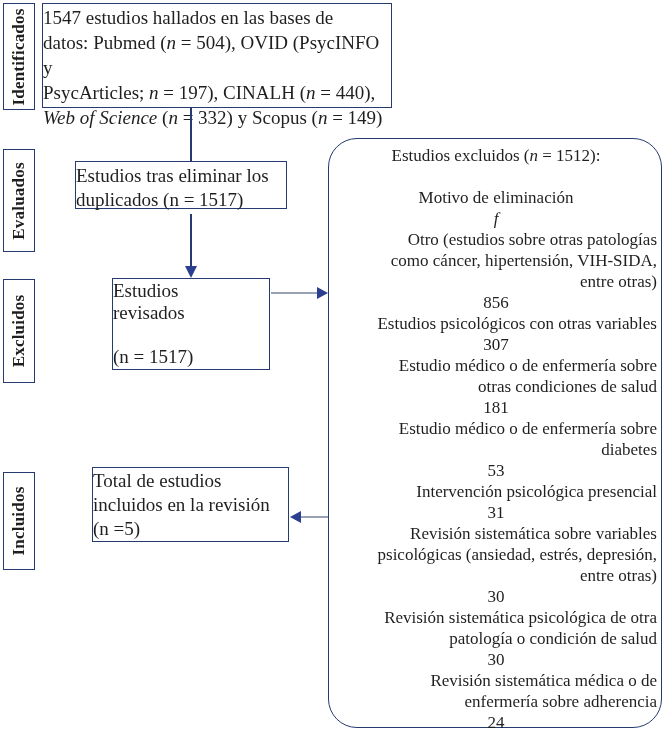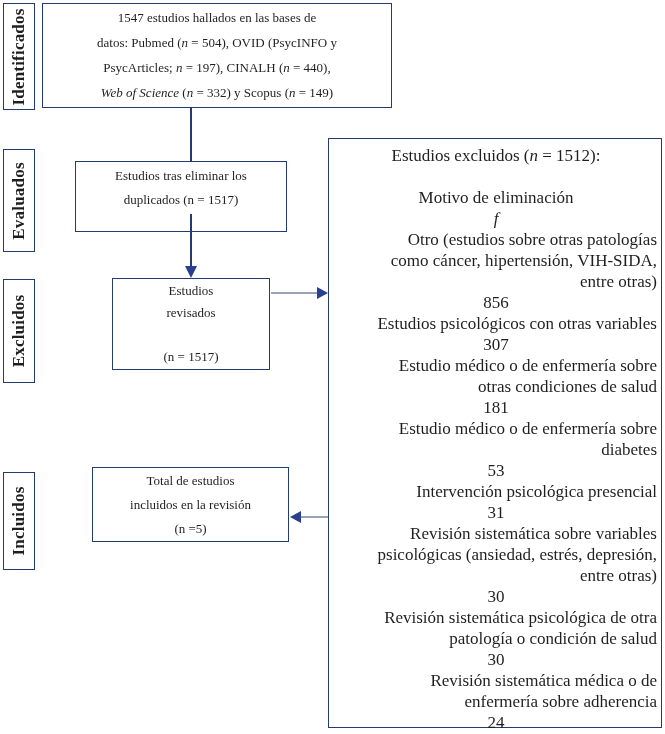--- a/index.html
+++ b/index.html
@@ -33,21 +33,21 @@
     justify-content: center;
   }
   .stage-label span {
     transform: rotate(-90deg);
     white-space: nowrap;
     font-weight: bold;
     font-size: 17px;
     letter-spacing: 0.2px;
   }
 
-  .center-text { text-align: center; font-size: 13px; }
+  .center-text { font-size: 19px; }
   .line { min-height: 1em; }
 
   .topbox { line-height: 25px; padding-top: 1px; }
   .dedupbox { line-height: 24px; padding-top: 2px; }
   .revbox { line-height: 22px; padding-top: 1px; }
   .incbox { line-height: 24px; padding-top: 1px; }
 
   .exclbox { font-size: 17px; line-height: 21px; padding: 6px 4px 0 6px; }
   .excl-title { text-align: center; }
   .excl-blank { height: 21px; }
@@ -100,21 +100,21 @@
     <div>
         <div class="line"><span>1547 estudios hallados en las bases de</span></div>
         <div class="line"><span>datos: Pubmed (</span><em>n</em><span> = 504), OVID (PsycINFO y</span></div>
         <div class="line"><span>PsycArticles; </span><em>n</em><span> = 197), CINALH (</span><em>n</em><span> = 440),</span></div>
         <div class="line"><em>Web of Science</em><span> (</span><em>n</em><span> = 332) y Scopus (</span><em>n</em><span> = 149)</span></div>
       </div>
   </div>
 
   <div class="conn vline" style="left:190px; top:108px; height:54px;"></div>
 
-  <div class="box center-text dedupbox" style="left:75px; top:161px; width:212px; height:71px;">
+  <div class="box center-text dedupbox" style="left:75px; top:161px; width:212px; height:48px;">
     <div>
         <div class="line">Estudios tras eliminar los</div>
         <div class="line">duplicados (n = 1517)</div>
       </div>
   </div>
 
   <div class="conn vline" style="left:190px; top:214px; height:53px;"></div>
   <div class="tri tri-down" style="left:185px; top:266px;"></div>
 
   <div class="box center-text revbox" style="left:112px; top:278px; width:158px; height:92px;">
@@ -122,21 +122,21 @@
         <div class="line">Estudios</div>
         <div class="line">revisados</div>
         <div class="line">&nbsp;</div>
         <div class="line">(n = 1517)</div>
       </div>
   </div>
 
   <div class="conn hline" style="left:271px; top:292px; width:47px;"></div>
   <div class="tri tri-right" style="left:317px; top:287px;"></div>
 
-  <div class="box exclbox" style="left:328px; top:138px; width:334px; height:590px;">
+  <div class="box exclbox" style="left:328px; top:138px; width:334px; height:590px;border-radius:29px;">
     <div class="excl-title"><span>Estudios excluidos (</span><em>n</em><span> = 1512):</span></div>
     <div class="excl-blank"></div>
     <div class="excl-subtitle">Motivo de eliminación</div>
     <div class="excl-symbol">f</div>
 
     <div class="excl-item">
       <div class="excl-label">
           <div class="line">Otro (estudios sobre otras patologías</div>
           <div class="line">como cáncer, hipertensión, VIH-SIDA,</div>
           <div class="line">entre otras)</div>

